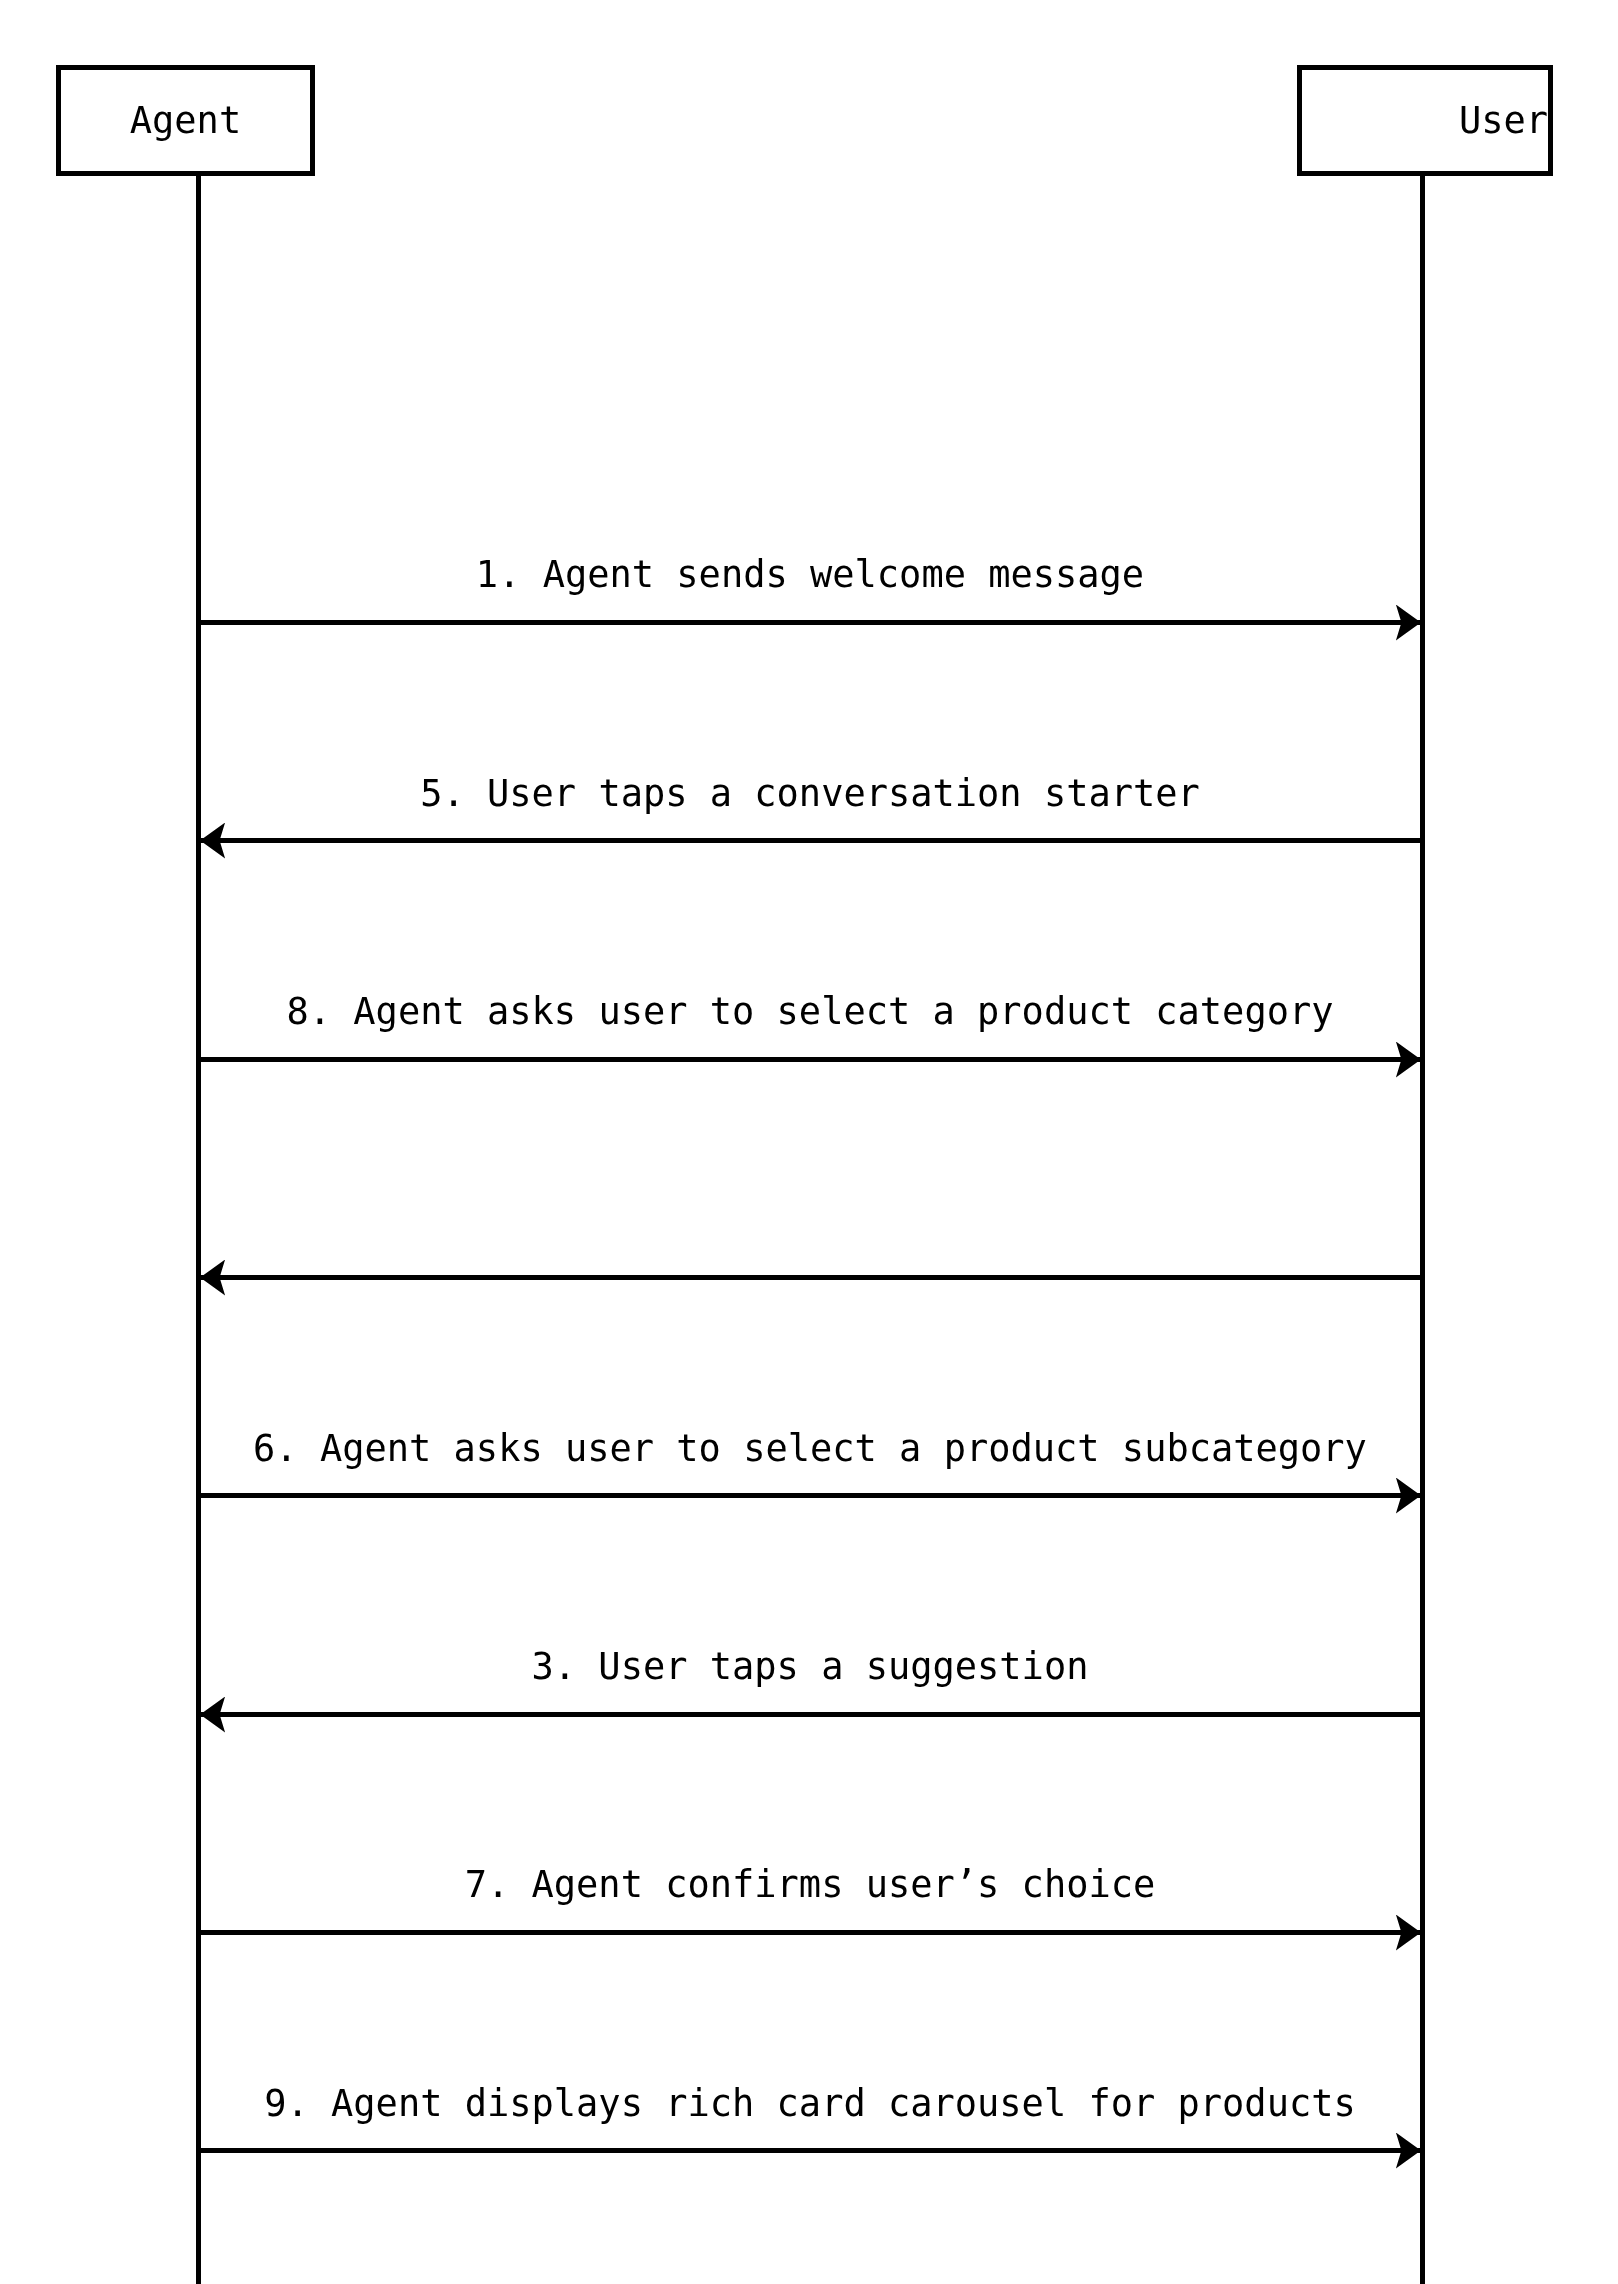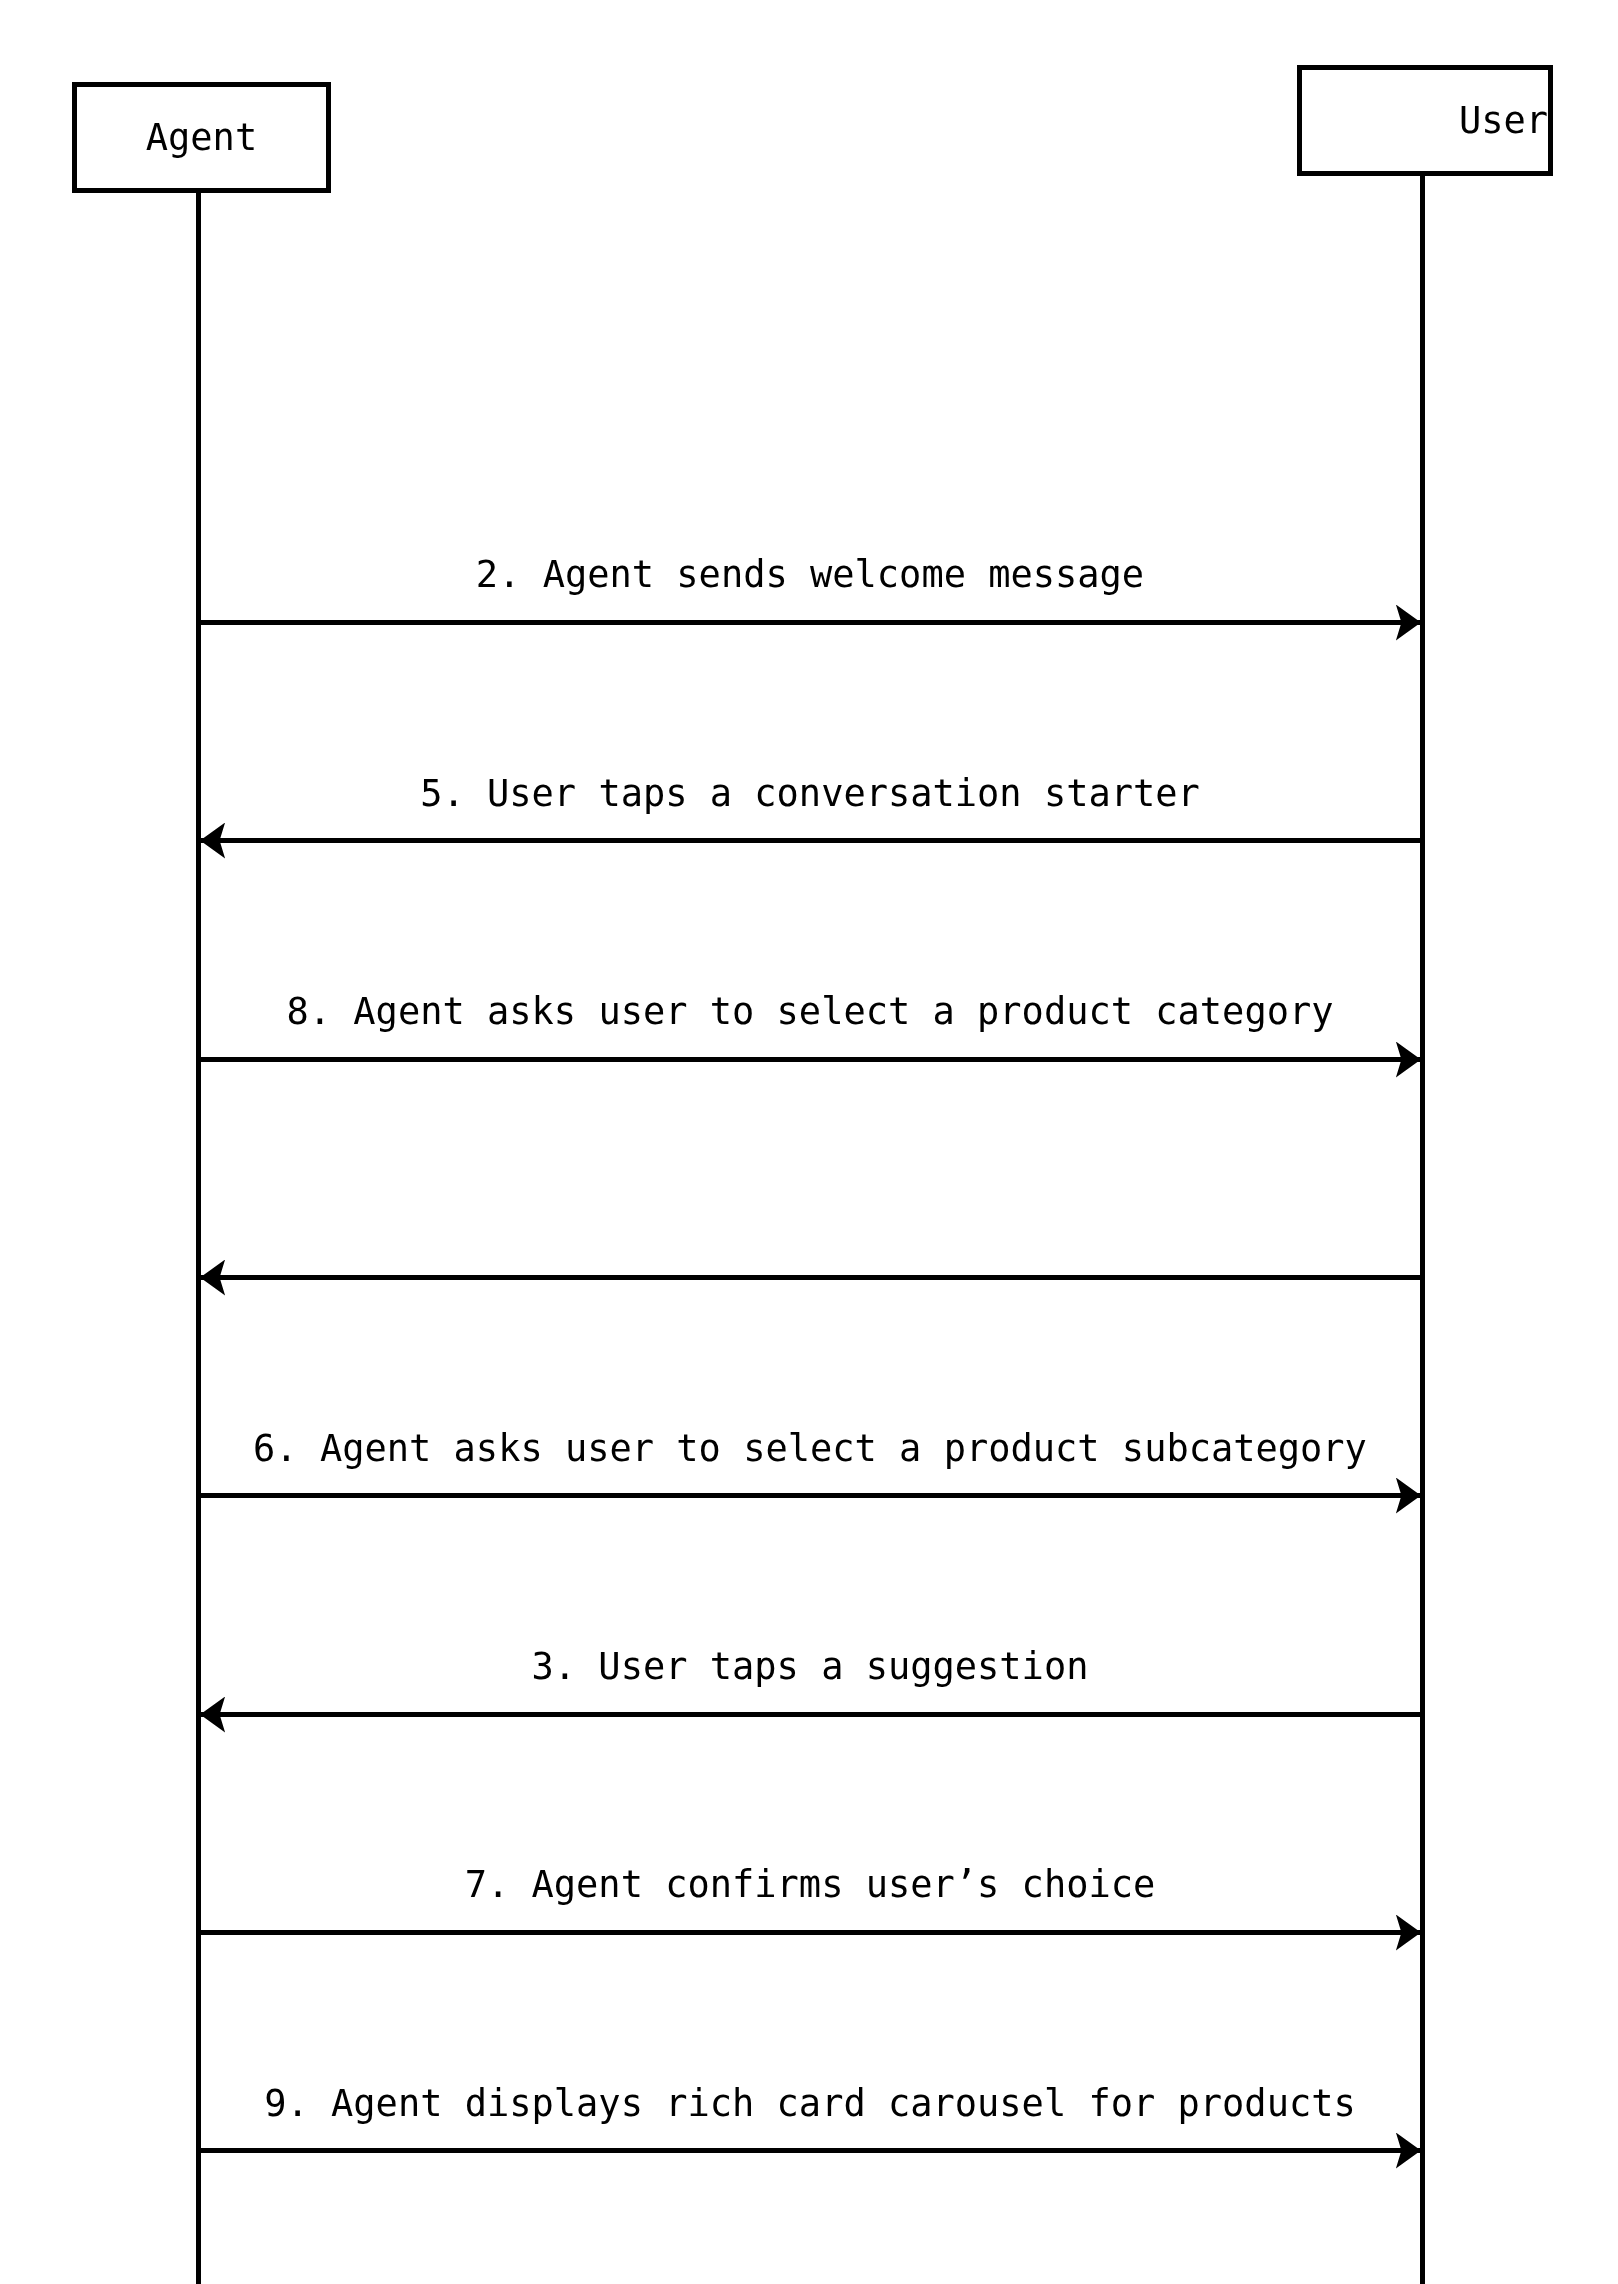--- a/index.html
+++ b/index.html
@@ -21,21 +21,21 @@
   .actor-box{
     position:absolute;
     box-sizing:border-box;
     border:5px solid #000000;
     background:#ffffff;
     display:flex;align-items:center;justify-content:center;
     font-size:37px;
     letter-spacing:0;
     z-index:3;
   }
-  .actor-box.tl{left:72px;top:65px;width:259px;height:111px;margin-top:17px;}
+  .actor-box.tl{left:56px;top:65px;width:259px;height:111px;}
   .actor-box.tr{left:1297px;top:65px;width:256px;height:111px;justify-content:flex-end;}
   .banner{
     position:absolute;
     left:164px;top:300px;width:1306px;height:109px;
     box-sizing:border-box;
     border:4.6px solid #000000;
     background:#ffffff;
     display:flex;align-items:center;justify-content:center;
     font-size:37px;
     z-index:2;
@@ -80,21 +80,21 @@
   <div class="lifeline user"></div>
 
   <div class="actor-box tl">
     <span>Agent</span>
   </div>
   <div class="actor-box tr">
     <span>User</span>
   </div>
 
 
-  <div class="msg-label" style="top:551px">2. Agent sends welcome message</div>
+  <div class="msg-label" style="top:551px">1. Agent sends welcome message</div>
   <div class="msg-arrow dir-right" style="top:620px">
     <span class="arrow-head"></span>
   </div>
 
   <div class="msg-label" style="top:770px">5. User taps a conversation starter</div>
   <div class="msg-arrow dir-left" style="top:838px">
     <span class="arrow-head"></span>
   </div>
 
   <div class="msg-label" style="top:988px">8. Agent asks user to select a product category</div>

